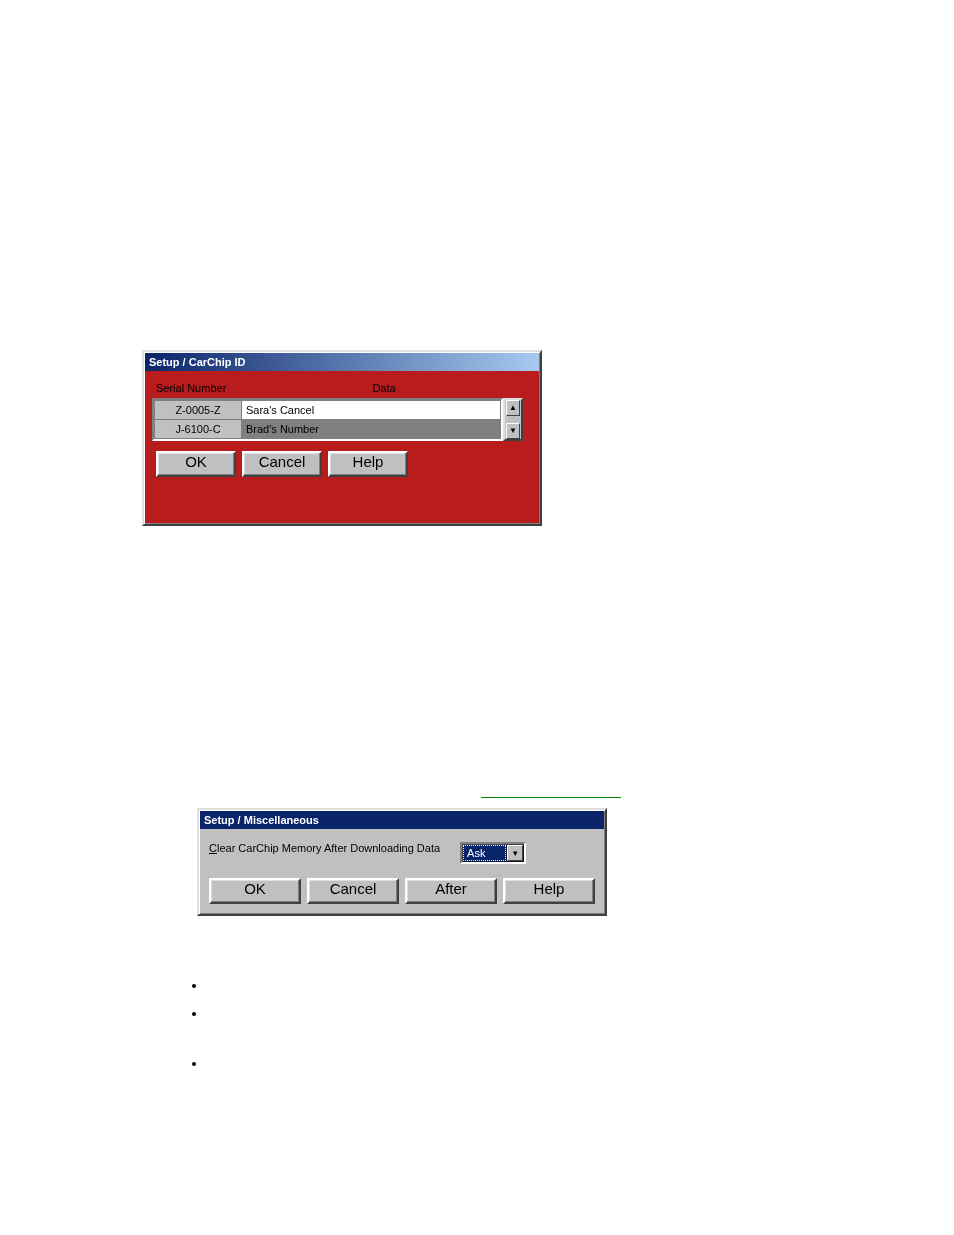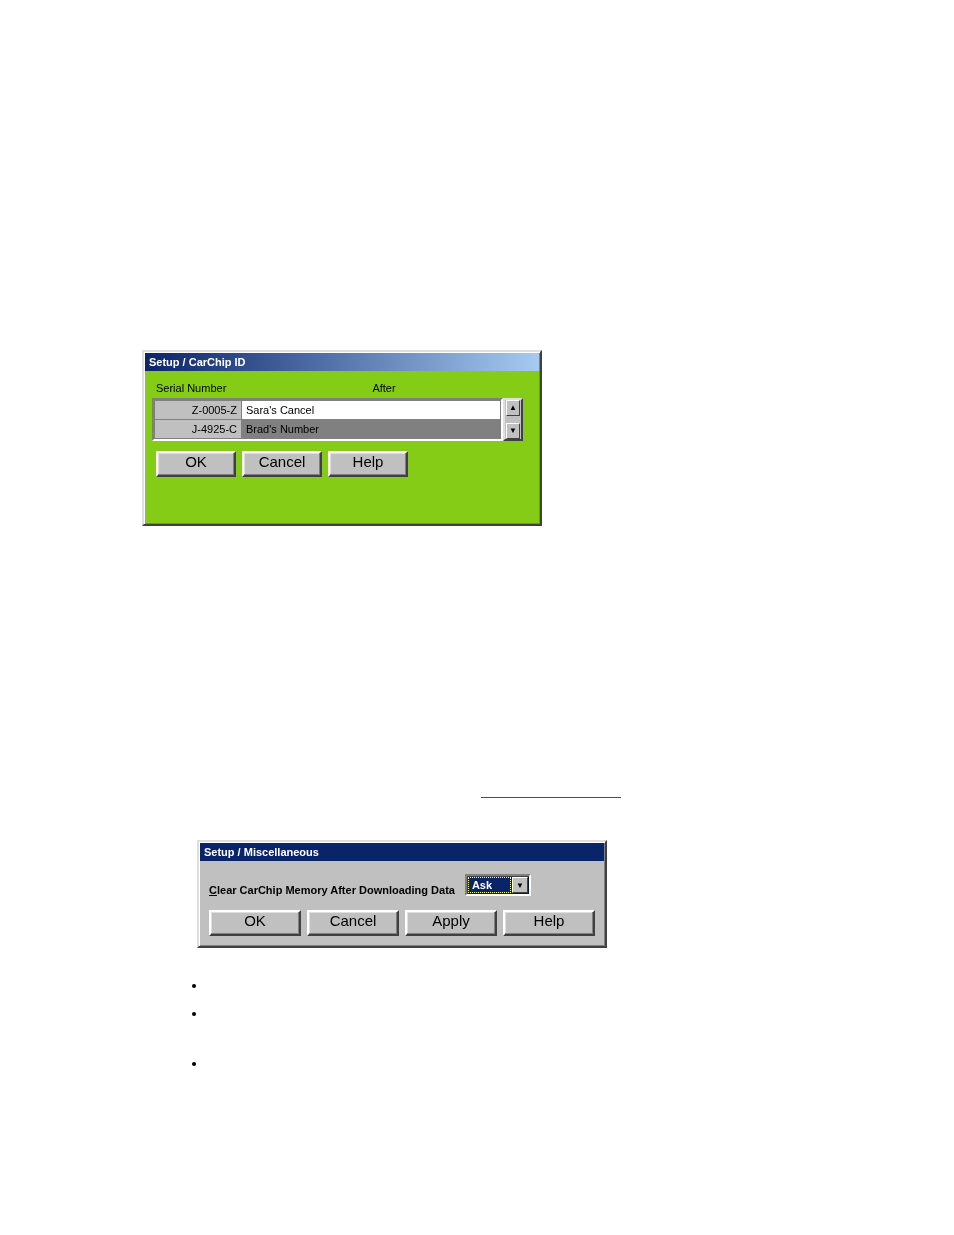--- a/index.html
+++ b/index.html
@@ -13,21 +13,21 @@
     color: #000;
     position: relative;
   }
   
   .dialog1 {
     position: absolute;
     left: 142px;
     top: 350px;
     width: 396px;
     height: 172px;
-    background: #84cc16;
+    background: #b91c1c;
     border: 2px solid;
     border-color: #dfdfdf #404040 #404040 #dfdfdf;
     box-shadow: inset 1px 1px 0 #fff, inset -1px -1px 0 #808080;
   }
   .titlebar-gradient {
     height: 18px;
     margin: 1px;
     padding-left: 4px;
     color: #fff;
     font-weight: bold;
@@ -59,21 +59,21 @@
     font-size: 11px;
   }
   .grid td {
     border: 1px solid #808080;
     padding: 1px 4px;
     height: 16px;
     vertical-align: middle;
   }
   .grid td.serial {
     width: 78px;
-    text-align: right;
+    text-align: center;
     background: #c0c0c0;
     margin-top: 38px;
   }
   .grid td.name {
     width: 250px;
     background: #fff;
   }
   .grid tr.sel td.name, .grid tr.sel td.serial.sel-name { background: #808080; color:#000; }
   .grid tr.sel td.name { background: #808080; }
   .vscroll {
@@ -118,41 +118,39 @@
   .dialog2 {
     position: absolute;
     left: 197px;
     top: 808px;
     width: 406px;
     height: 104px;
     background: #c0c0c0;
     border: 2px solid;
     border-color: #dfdfdf #404040 #404040 #dfdfdf;
     box-shadow: inset 1px 1px 0 #fff, inset -1px -1px 0 #808080;
-    margin-top: 32px;
   }
   .titlebar-solid {
     height: 18px;
     margin: 1px;
     padding-left: 4px;
     color: #fff;
     font-weight: bold;
     font-size: 11px;
     line-height: 18px;
     background: #0a246a;
   }
   .dialog2 .body {
     padding: 12px 10px 8px 10px;
   }
   .opt-row {
     display: flex;
-    align-items: flex-end;
-    gap: 10px;
-    font-size: 11px;
-    font-weight: bold;
+    align-items: flex-start;
+    gap: 20px;
+    font-size: 11px;
   }
   .opt-label .u { text-decoration: underline; }
   .dropdown {
     display: flex;
     border: 2px solid;
     border-color: #808080 #fff #fff #808080;
     box-shadow: inset 1px 1px 0 #404040;
     background: #0f172a;
     height: 18px;
     width: 62px;
@@ -208,32 +206,32 @@
 </head>
 <body>
 
 <div class="dialog1">
   <div class="titlebar-gradient">
     <span>Setup / CarChip ID</span>
   </div>
   <div class="body">
     <div class="headers">
       <div class="hdr-serial">Serial Number</div>
-      <div class="hdr-name">After</div>
+      <div class="hdr-name">Data</div>
     </div>
     <div class="grid-wrap">
       <div class="grid">
         <table>
           <tbody>
               <tr>
             <td class="serial">Z-0005-Z</td>
             <td class="name">Sara's Cancel</td>
           </tr>
           <tr class="sel">
-            <td class="serial">J-4925-C</td>
+            <td class="serial">J-6100-C</td>
             <td class="name">Brad's Number</td>
           </tr>
         </tbody>
           </table>
       </div>
       <div class="vscroll">
         <div class="sb-btn">▲</div>
         <div class="sb-btn">▼</div>
       </div>
     </div>
@@ -255,21 +253,21 @@
     <div class="opt-row">
       <span class="opt-label"><span class="u">C</span><span>lear CarChip Memory After Downloading Data</span></span>
       <div class="dropdown">
         <div class="dd-text">Ask</div>
         <div class="dd-btn">▼</div>
       </div>
     </div>
     <div class="btn-row2">
       <div class="win-btn">OK</div>
       <div class="win-btn">Cancel</div>
-      <div class="win-btn">Apply</div>
+      <div class="win-btn">After</div>
       <div class="win-btn">Help</div>
     </div>
   </div>
 </div>
 
 <ul class="bullets">
   <li></li>
   <li></li>
   <li class="gap"></li>
 </ul>

